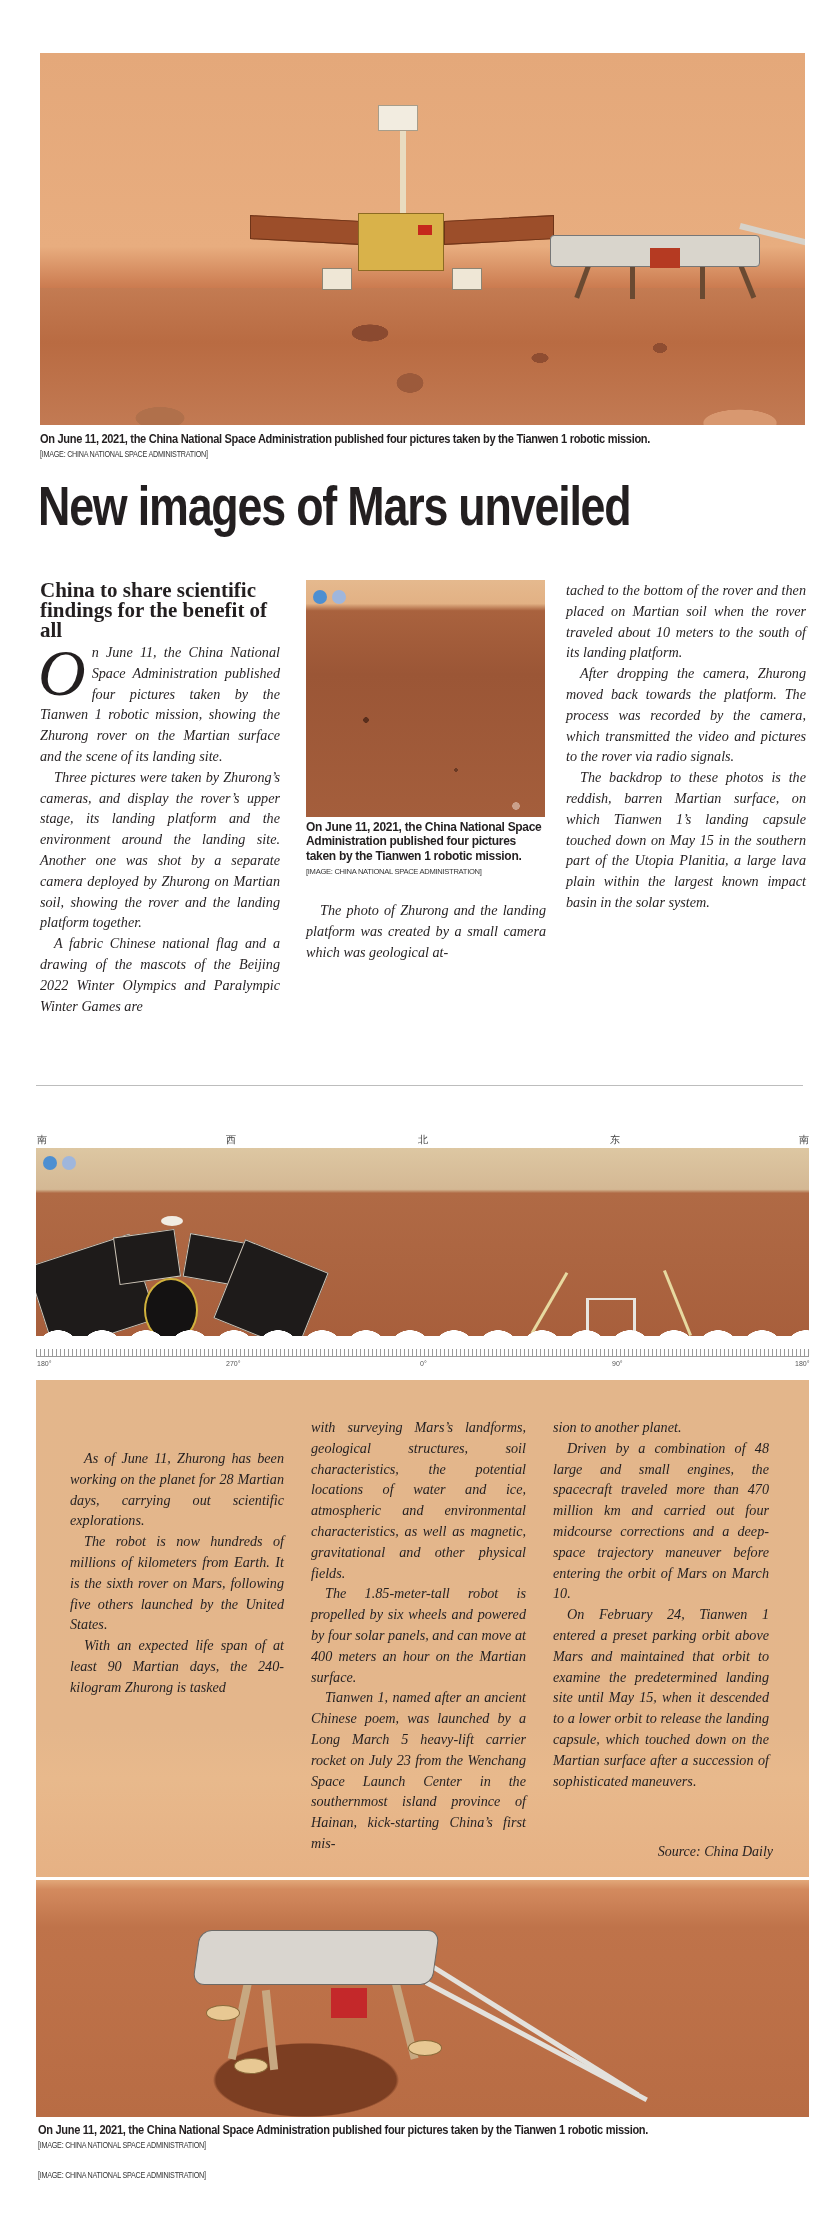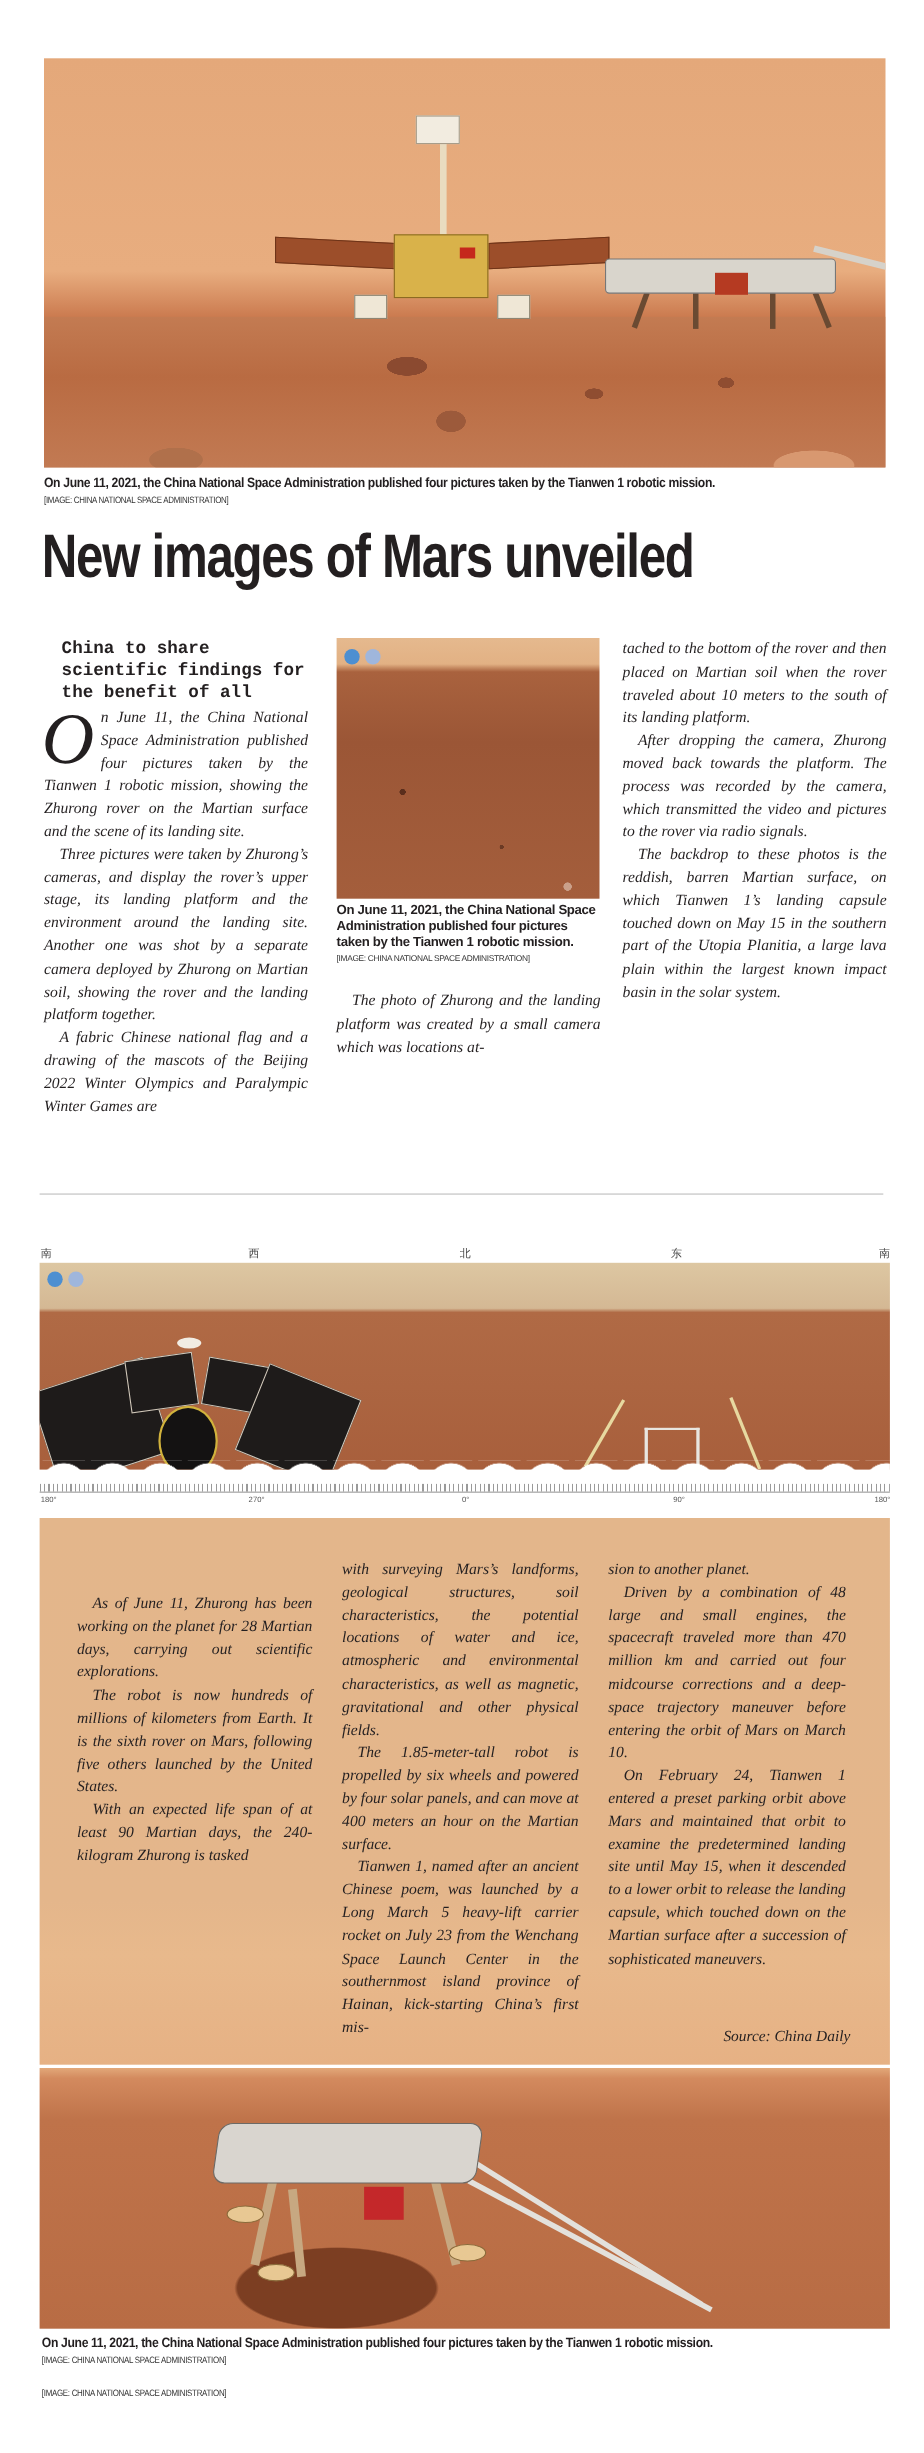--- a/index.html
+++ b/index.html
@@ -90,21 +90,21 @@
   .bl-foot.a { left: 198px; top: 178px; } .bl-foot.b { left: 372px; top: 160px; } .bl-foot.c { left: 170px; top: 125px; }
   .bl-ramp { position: absolute; left: 390px; top: 80px; width: 250px; height: 5px; background: #e3e1dc; transform: rotate(32deg); transform-origin: left center; }
   .bl-ramp.two { top: 100px; transform: rotate(28deg); }
 
   
   .caption-bold { font-family: "Liberation Sans", sans-serif; font-weight: bold; font-size: 12.3px; letter-spacing: -0.35px; color: #231f20; transform: scaleX(0.9); transform-origin: left top; white-space: nowrap; }
   .credit { font-family: "Liberation Sans", sans-serif; font-size: 8.4px; letter-spacing: -0.3px; color: #333; transform: scaleX(0.86); transform-origin: left top; white-space: nowrap; }
 
   .headline { left: 38px; top: 478px; font-family: "Liberation Sans", sans-serif; font-weight: bold; font-size: 56px; letter-spacing: -1.5px; color: #231f20; transform: scaleX(0.8); transform-origin: left top; white-space: nowrap; line-height: 1; }
 
-  .subhead { left: 56px; top: 580px; width: 230px; font-family: Liberation Mono, monospace; font-weight: bold; font-size: 16px; line-height: 20px; }
+  .subhead { left: 40px; top: 580px; width: 230px; font-family: Liberation Serif, serif; font-weight: bold; font-size: 21px; line-height: 20px; }
 
   .col { position: absolute; font-size: 14.2px; line-height: 20.8px; text-align: justify; hyphens: manual; font-style: italic; }
   .col p { text-indent: 14px; }
   .col p.noindent { text-indent: 0; }
   .dropcap { float: left; font-size: 66px; line-height: 52px; margin: 5px 6px -4px -2px; font-family: "Liberation Serif", serif; }
 
   .col-caption { position: absolute; left: 306px; top: 820px; width: 240px; font-family: "Liberation Sans", sans-serif; font-weight: bold; font-size: 12px; line-height: 14.4px; letter-spacing: -0.3px; }
   .col-caption .credit-inline { font-weight: normal; font-size: 7.6px; letter-spacing: -0.3px; color: #333; }
 
   .divider { position: absolute; left: 36px; top: 1085px; width: 767px; height: 1px; background: #bdbdbd; }
@@ -149,21 +149,21 @@
 <div class="photo" id="col-photo" title="Martian landscape at the landing site">
   <span class="mini-logo a"></span>
   <span class="mini-logo b"></span>
 </div>
 <div class="col-caption">
   <span>On June 11, 2021, the China National Space Administration published four pictures taken by the Tianwen 1 robotic mission.</span>
   <span class="credit-inline">[IMAGE: CHINA NATIONAL SPACE ADMINISTRATION]</span>
 </div>
 
 <div class="col" style="left:306px; top:900px; width:240px;">
-  <p>The photo of Zhurong and the landing platform was created by a small camera which was locations at-</p>
+  <p>The photo of Zhurong and the landing platform was created by a small camera which was geological at-</p>
 </div>
 
 <div class="col" style="left:566px; top:580px; width:240px;">
   <p class="noindent">tached to the bottom of the rover and then placed on Martian soil when the rover traveled about 10 meters to the south of its landing platform.</p>
   <p>After dropping the camera, Zhurong moved back towards the platform. The process was recorded by the camera, which transmitted the video and pictures to the rover via radio signals.</p>
   <p>The backdrop to these photos is the reddish, barren Martian surface, on which Tianwen 1’s landing capsule touched down on May 15 in the southern part of the Utopia Planitia, a large lava plain within the largest known impact basin in the solar system.</p>
 </div>
 
 <div class="divider"></div>
 

